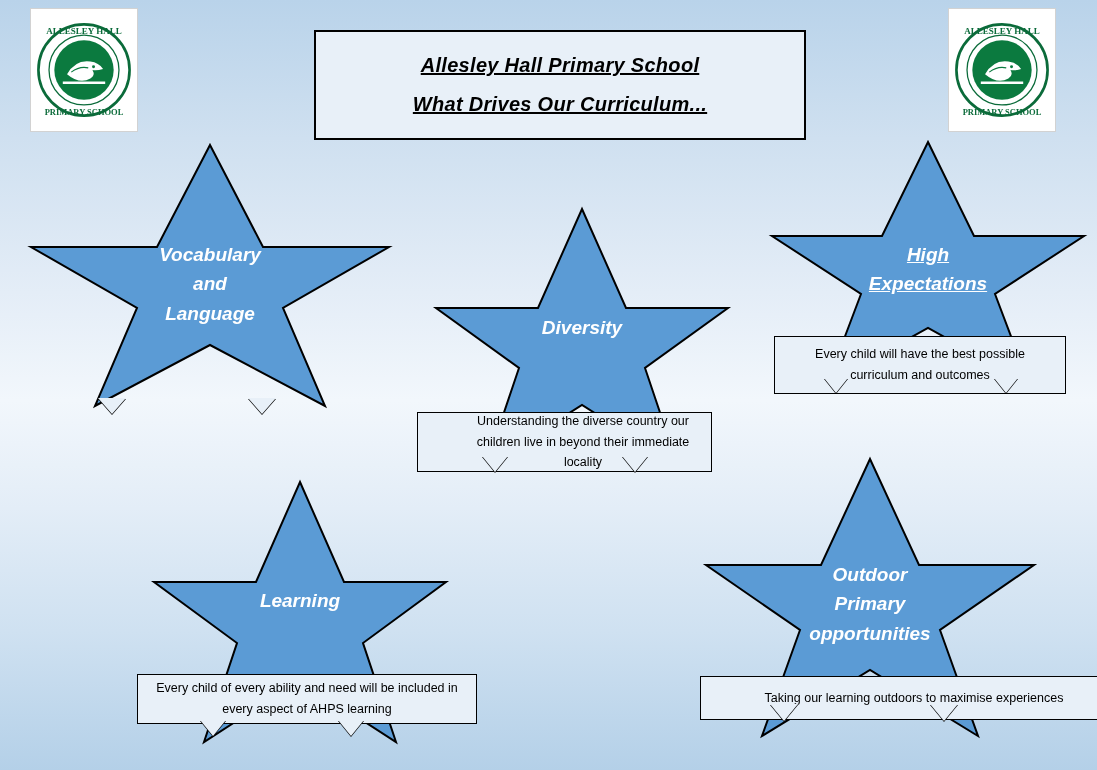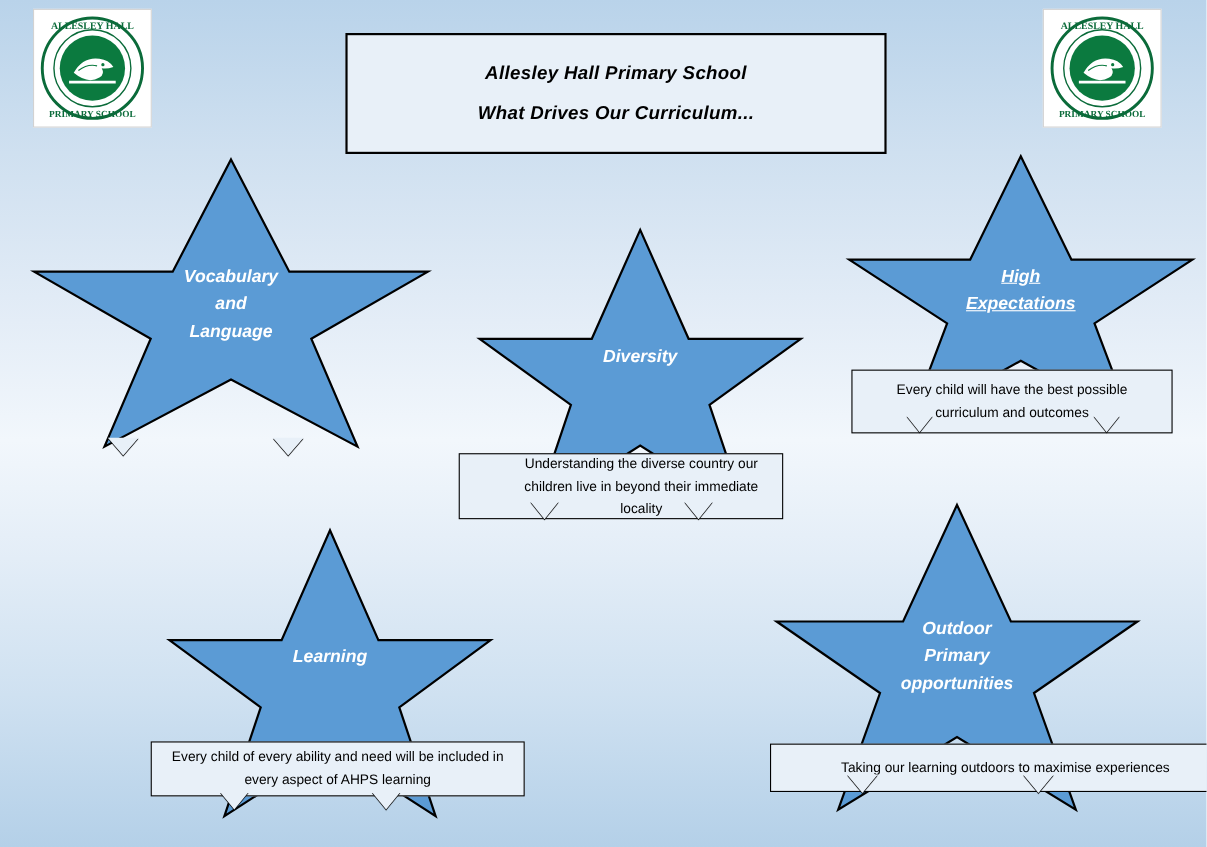--- a/index.html
+++ b/index.html
@@ -24,21 +24,21 @@
         #e3edf7 66%,
         #cfe1f1 82%,
         #b4d0e8 100%);
     overflow: hidden;
   }
 
   
   .logo {
     position: absolute;
     width: 108px;
-    height: 108px;
+    height: 124px;
     background: #ffffff;
     border: 1px solid #d2d2d2;
     box-sizing: border-box;
   }
   .logo-left  { left: 30px;  top: 8px; }
   .logo-right { left: 948px; top: 8px; }
   .logo svg { display: block; width: 100%; height: 100%; }
 
   
   .title-box {
@@ -53,43 +53,44 @@
     display: flex;
     flex-direction: column;
     align-items: center;
     justify-content: center;
     gap: 16px;
   }
   .title-line {
     font-family: "Liberation Sans", sans-serif;
     font-style: italic;
     font-weight: bold;
-    font-size: 17px;
+    font-size: 20px;
     color: #000000;
     letter-spacing: 0.3px;
     white-space: nowrap;
+    text-decoration: underline;
   }
 
   
   .star-group { position: absolute; }
 
   .star {
     position: absolute;
     left: 0;
     top: 0;
   }
   .star svg { display: block; }
 
   .star-label {
     position: absolute;
     text-align: center;
     font-style: italic;
     font-weight: bold;
     color: #ffffff;
-    font-size: 16px;
+    font-size: 19px;
     line-height: 1.55;
     pointer-events: none;
     white-space: pre-line;
   }
 
   
   .banner {
     position: absolute;
     background: #e8f0f8;
     border: 1px solid #000000;

